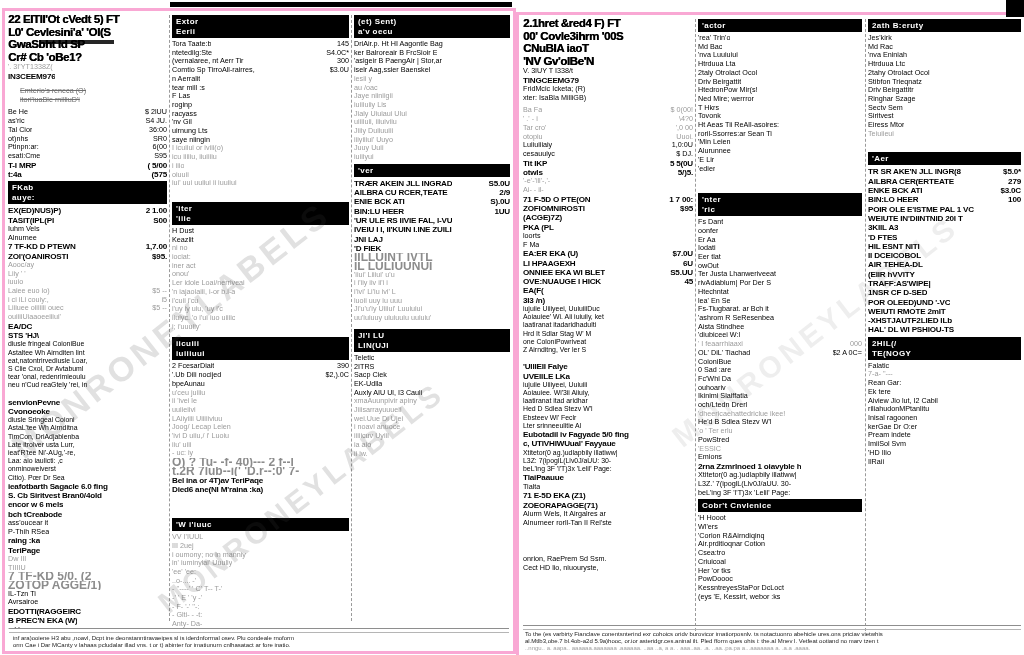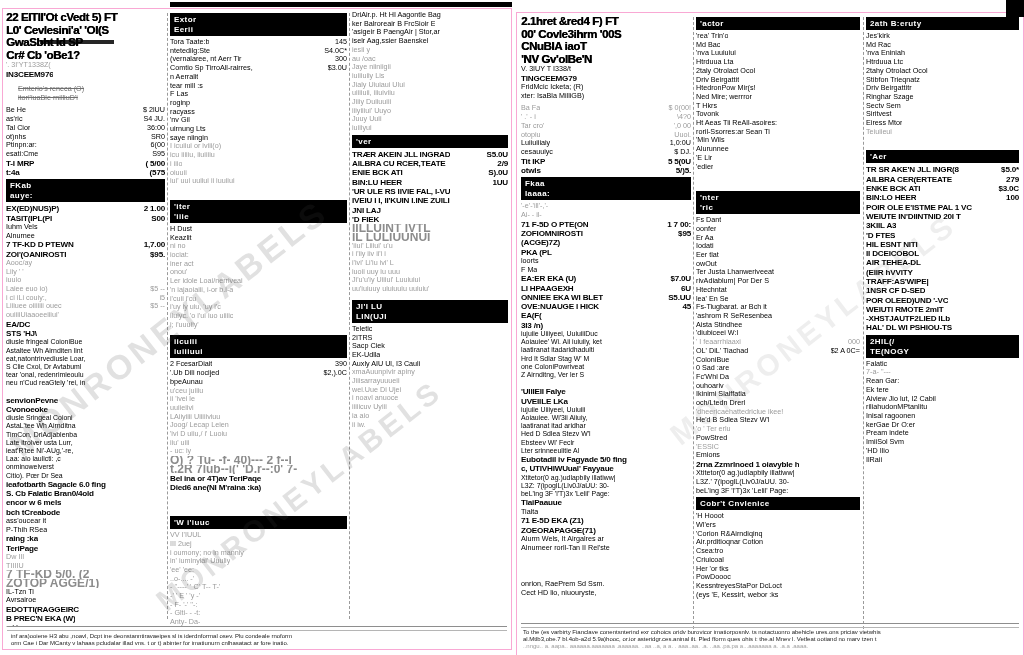--- a/index.html
+++ b/index.html
@@ -2,21 +2,21 @@
 <html><head>
 <meta charset="utf-8">
 <style>
   html,body{margin:0;padding:0;}
   body{
     width:1024px;height:655px;position:relative;overflow:hidden;
     background:#ffffff;color:#000;
     font-family:"Liberation Sans","DejaVu Sans",sans-serif;
     -webkit-font-smoothing:antialiased;
   }
-  .sticker{position:absolute;background:#fff;border:1px solid #f9a8d4;}
+  .sticker{position:absolute;background:#fff;border:3px solid #f9a8d4;}
   .col{position:absolute;top:2px;overflow:hidden;}
   .vsep{position:absolute;top:4px;bottom:30px;width:0;border-left:1px dashed #9a9a9a;}
   .bar{background:#000;color:#fff;font-weight:bold;font-size:8px;line-height:10px;
        padding:2px 4px 1px 4px;margin:2px 0 2px 0;letter-spacing:.4px;white-space:nowrap;overflow:hidden;}
   .row{display:flex;justify-content:space-between;font-size:7.2px;line-height:8.7px;white-space:nowrap;overflow:hidden;}
   .row .t{overflow:hidden;white-space:nowrap;}
   .row .p{margin-left:4px;flex:0 0 auto;}
   .row.b{font-weight:bold;font-size:8.1px;line-height:9.3px;letter-spacing:-.2px;}
   .row.f{color:#9b9b9b;}
   .row.bf{font-weight:bold;color:#8c8c8c;font-size:12px;}
@@ -164,21 +164,21 @@
       <div class="para">TimCon, DriAdjablenba</div>
       <div class="para">Late itrolver usta Lurr,</div>
       <div class="para">ieat'R'tee Ni'-AUg,'-re,</div>
       <div class="para">Laa: aio iaulicti: ,c</div>
       <div class="para">onminoweiverst</div>
       <div class="para">Citio). Pœr Dr Sea</div>
       <div class="row b">
         <span class="t">ieafotbarth Sagacle 6.0 fing</span>
       </div>
       <div class="row b">
-        <span class="t">S. Cb Falatic Bran0/4old</span>
+        <span class="t">S. Cb Siritvest Bran0/4old</span>
       </div>
       <div class="row b">
         <span class="t">encor w 6 mels</span>
       </div>
       <div class="row b">
         <span class="t">bch tCreabode</span>
       </div>
       <div class="row">
         <span class="t">ass'oucear it</span>
       </div>
@@ -404,20 +404,24 @@
         <span class="t">- F- '-' ''-:</span>
       </div>
       <div class="row f">
         <span class="t">- Glti- - -t:</span>
       </div>
       <div class="row f">
         <span class="t">Anty- Da-</span>
       </div>
     </div>
   <div class="col" style="left:349px;width:156px;height:616px;">
+      <div class="bar">
+        <div>(et) Sent)</div>
+        <div>a'v oecu</div>
+      </div>
       <div class="row">
         <span class="t">DriAir.p. Ht HI Aagontle Bag</span>
       </div>
       <div class="row">
         <span class="t">ker Balroreair B FrcSioir E</span>
       </div>
       <div class="row">
         <span class="t">'asigeir B PaengAir | Stor,ar</span>
       </div>
       <div class="row">
@@ -605,24 +609,20 @@
         <span class="p">$ DJ.</span>
       </div>
       <div class="row b">
         <span class="t">Tit IKP</span>
         <span class="p">5 5(0U</span>
       </div>
       <div class="row b">
         <span class="t">otwls</span>
         <span class="p">5/)5.</span>
       </div>
-      <div class="bar">
-        <div>Fkaa</div>
-        <div>Iaaaa:</div>
-      </div>
       <div class="row f">
         <span class="t">'-e'-'ill'-,'-</span>
       </div>
       <div class="row f">
         <span class="t">Ai- - il-</span>
       </div>
       <div class="row b">
         <span class="t">71 F-5D O PTE(ON</span>
         <span class="p">1 7 00:</span>
       </div>
@@ -752,21 +752,21 @@
       <div class="row">
         <span class="t">Tovonk</span>
       </div>
       <div class="row">
         <span class="t">Ht Aeas Tii ReAll-asoires:</span>
       </div>
       <div class="row">
         <span class="t">roril-Ssorres:ar Sean Ti</span>
       </div>
       <div class="row">
-        <span class="t">'Min Wils</span>
+        <span class="t">'Min Leien</span>
       </div>
       <div class="row">
         <span class="t">Alurunnee</span>
       </div>
       <div class="row">
         <span class="t">'E Lir</span>
       </div>
       <div class="row">
         <span class="t">'edier</span>
       </div>

